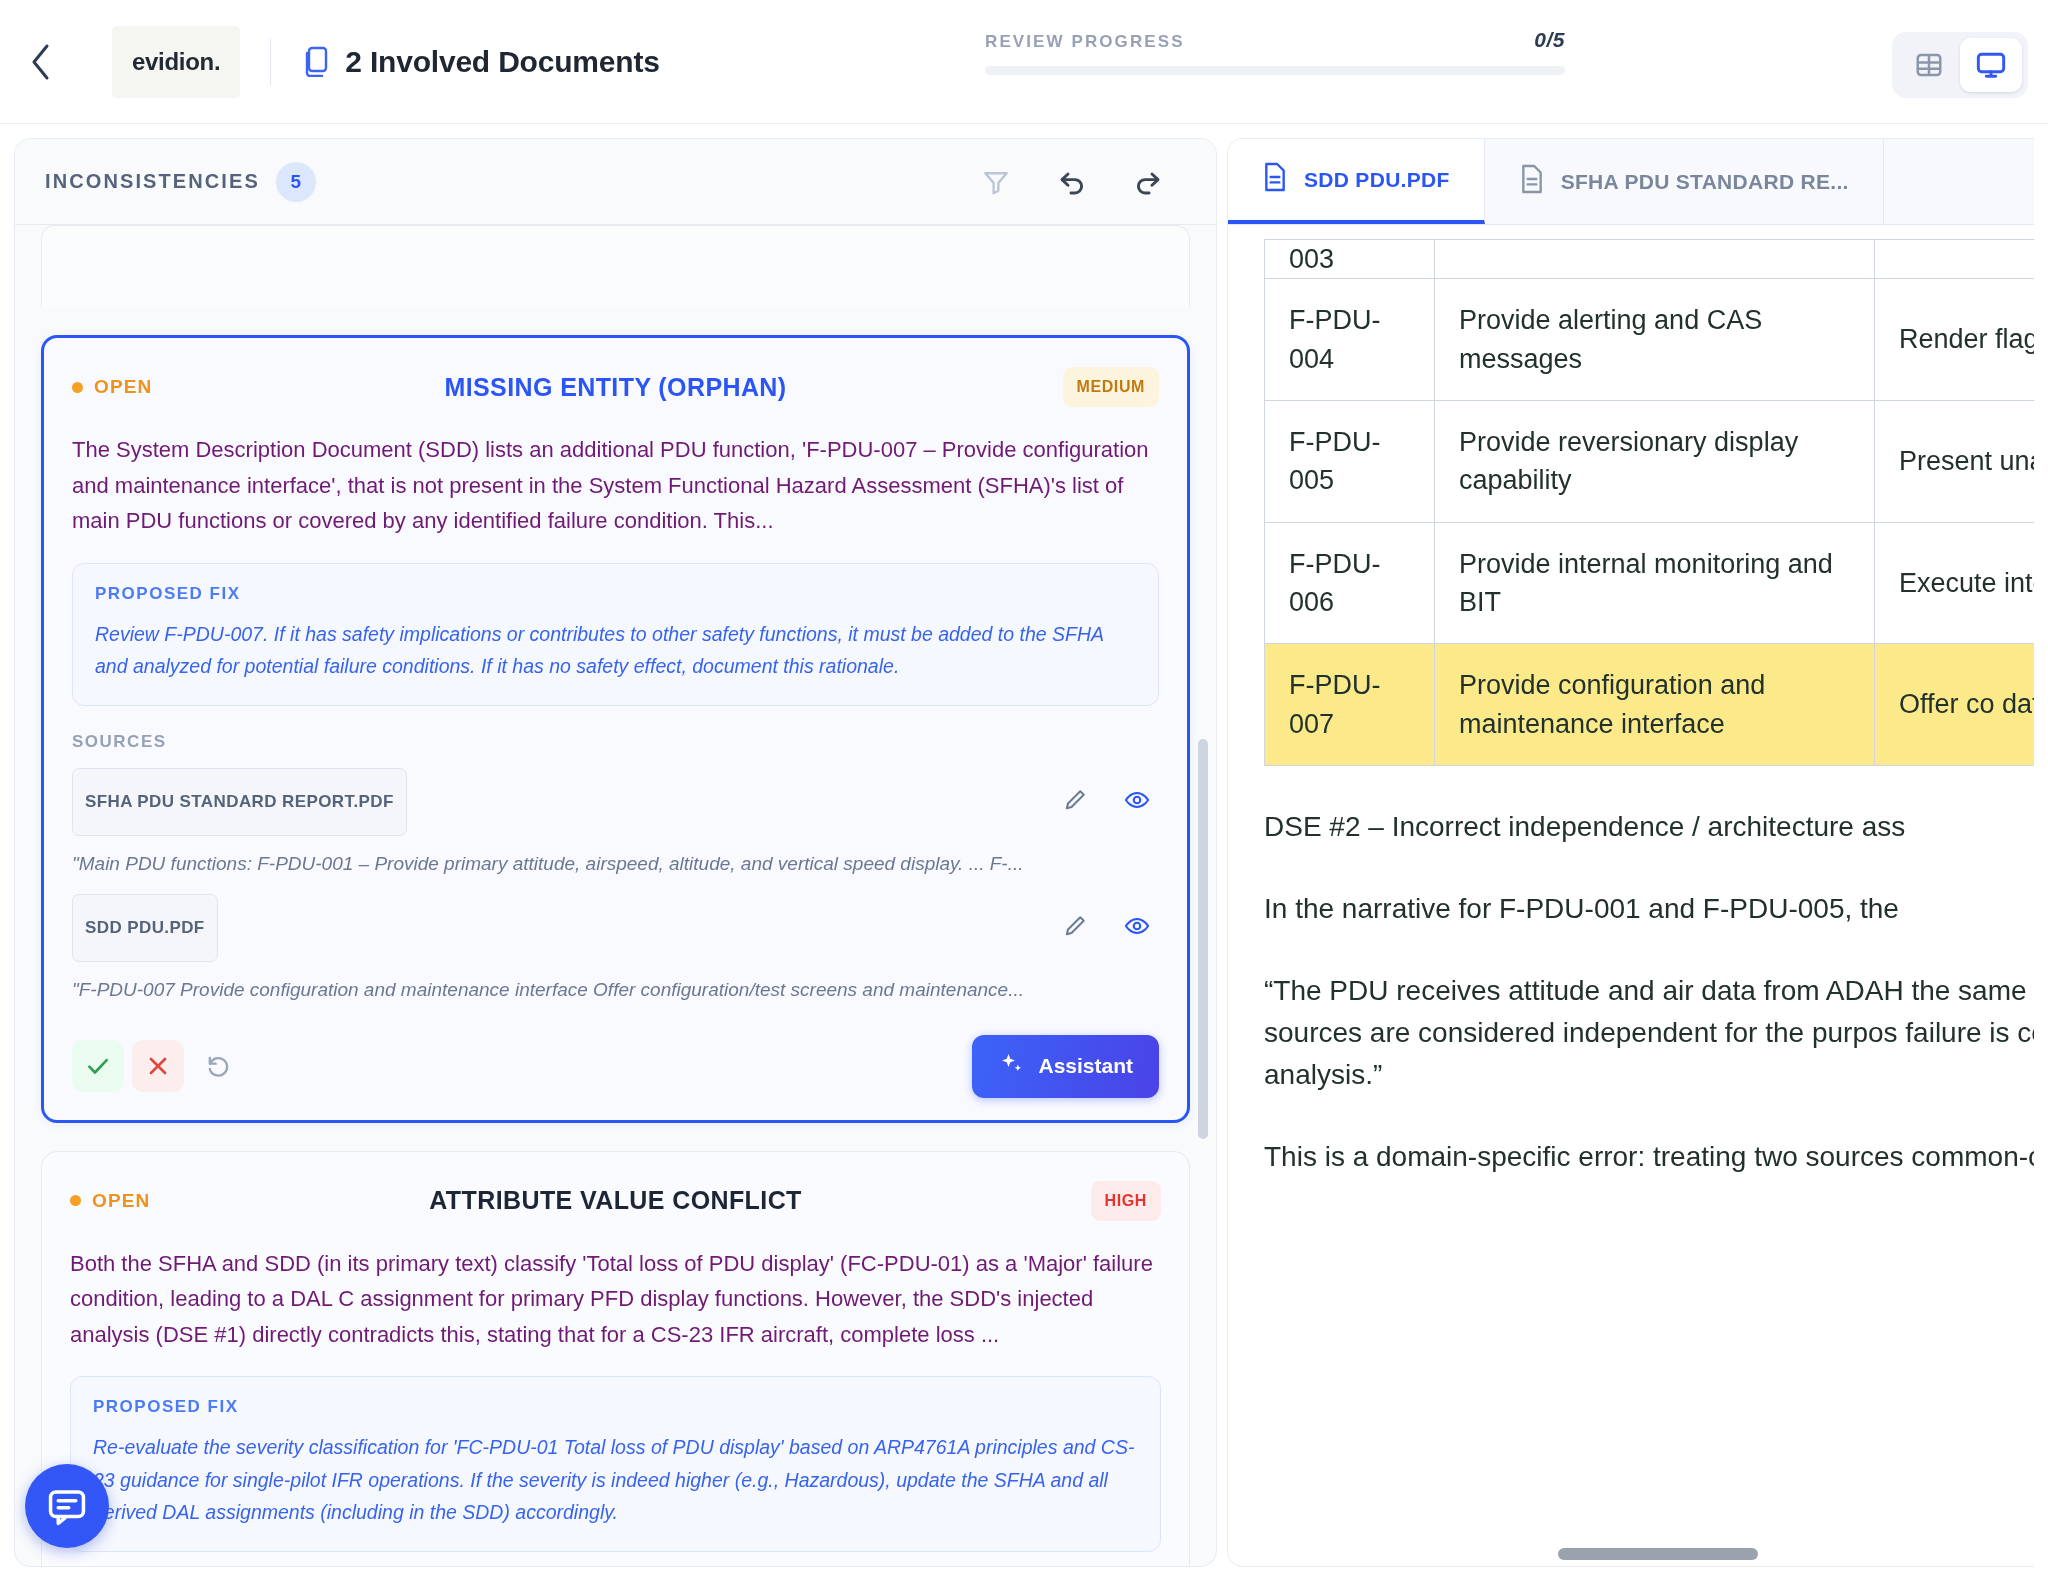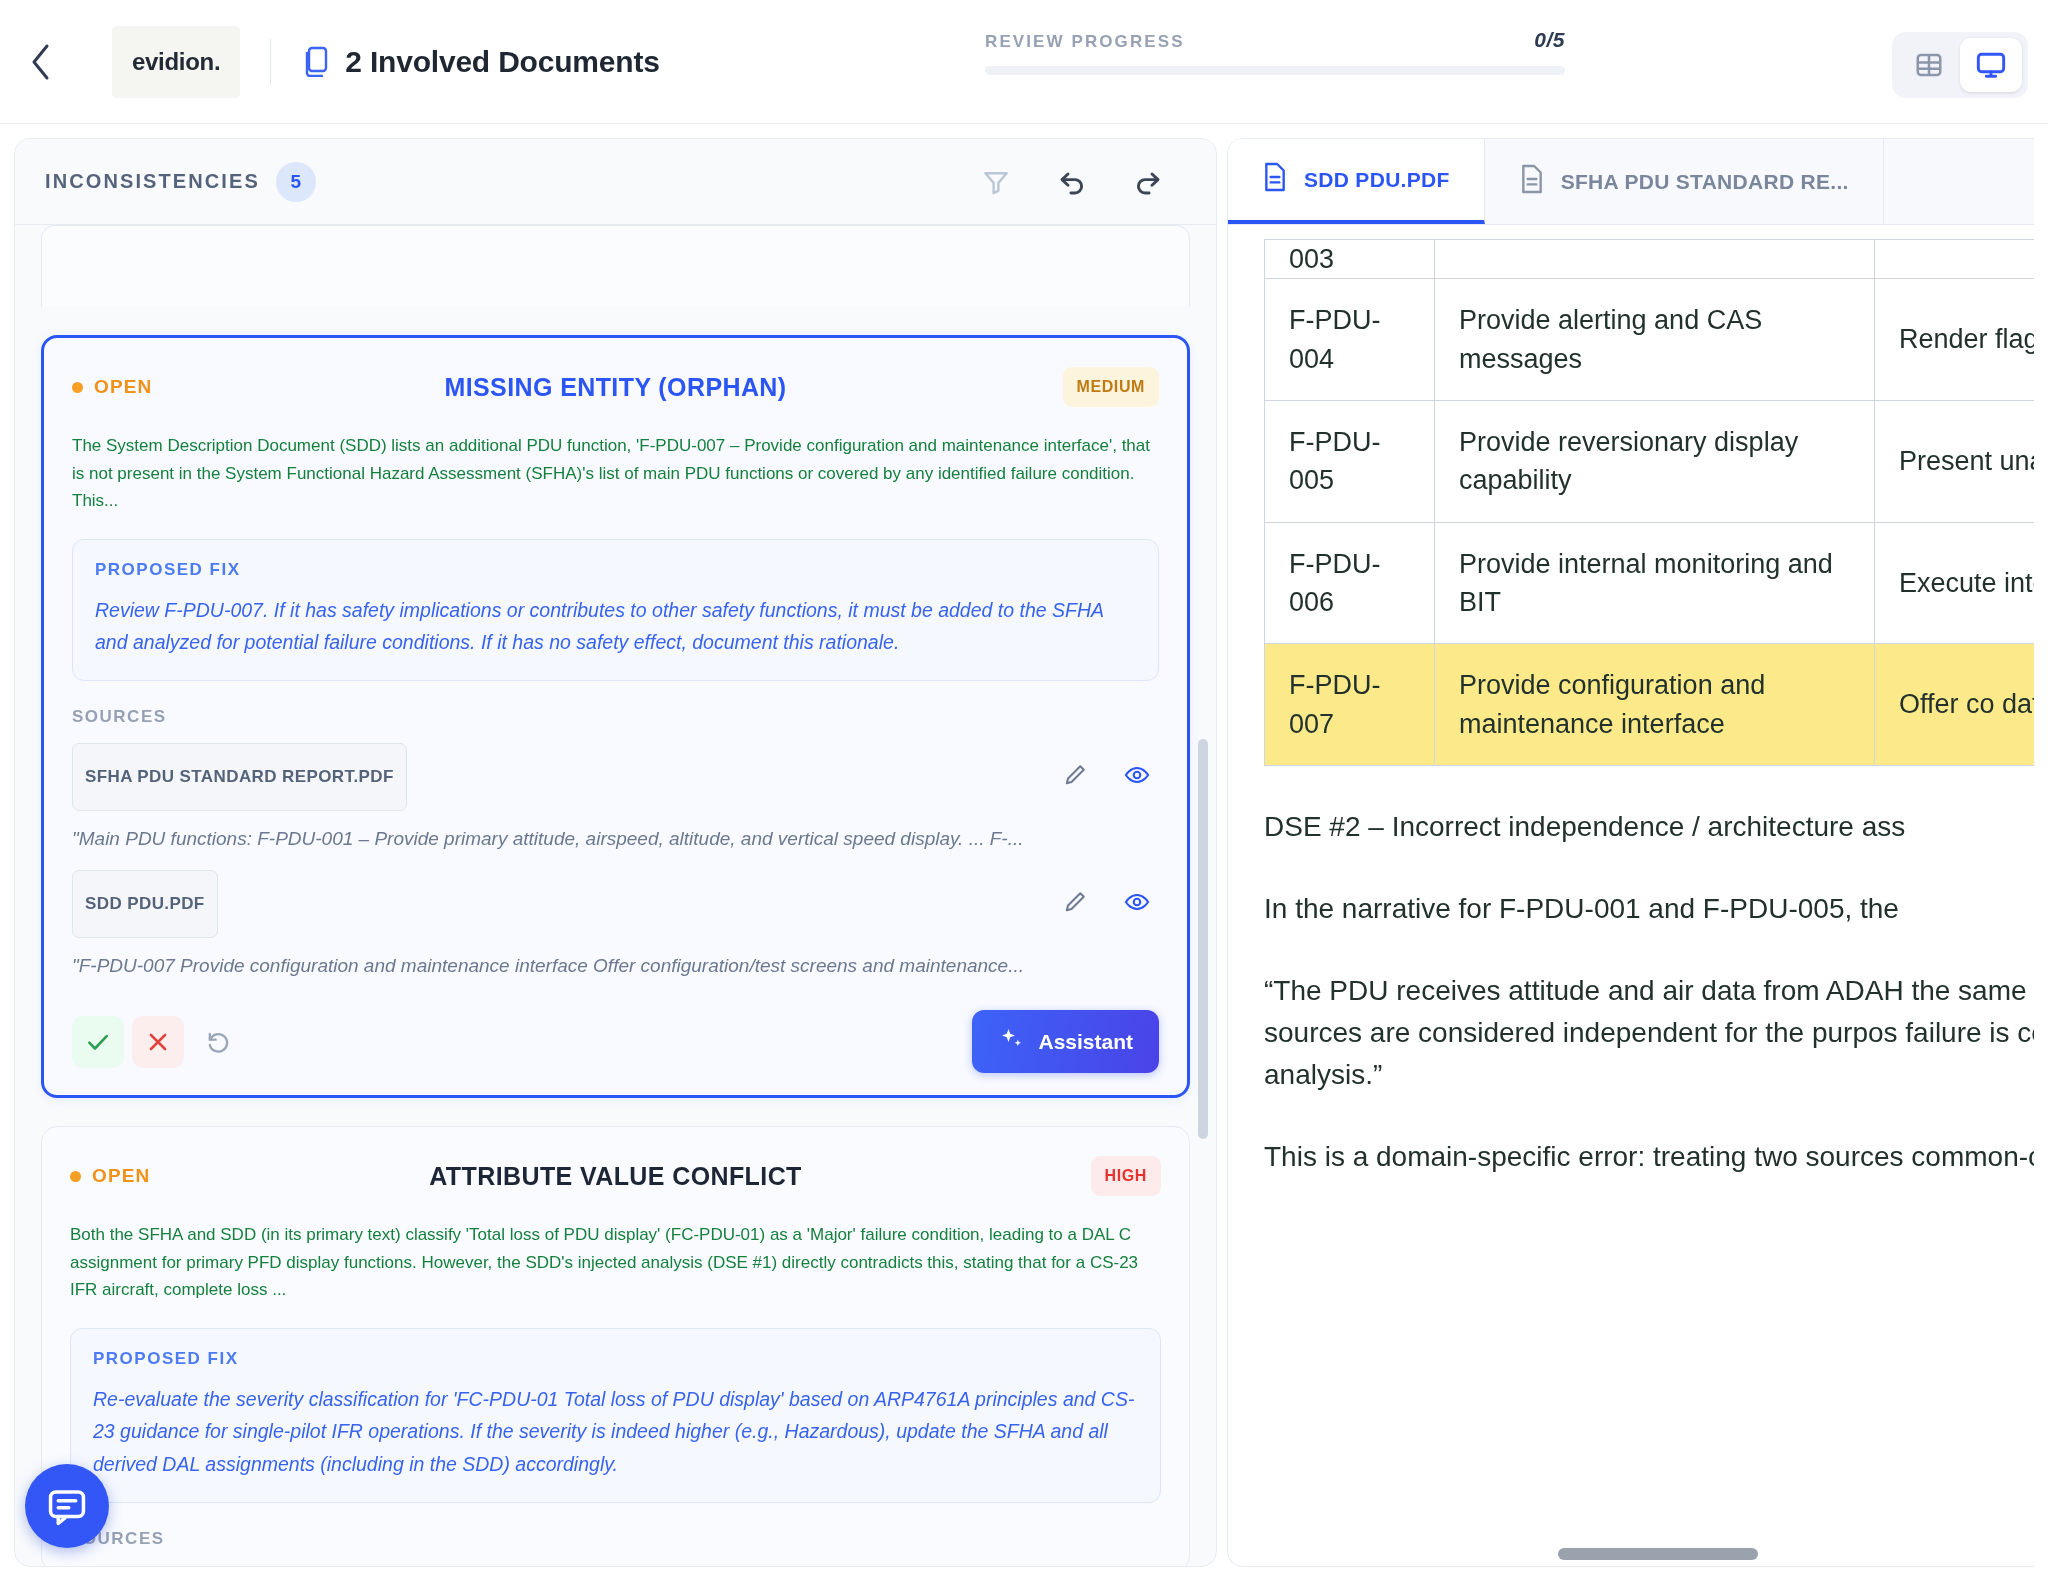--- a/index.html
+++ b/index.html
@@ -126,21 +126,21 @@
   .card-type.conflict { color:#1d2636; }
   .sev {
     margin-left:auto; font-size:16px; font-weight:700; letter-spacing:.6px;
     padding: 11px 14px; border-radius: 9px; z-index:2;
   }
   .sev.medium { background:#fdf4dd; color:#c07a12; }
   .sev.high { background:#fdeaea; color:#e5342f; }
 
   .card-desc {
     margin-top: 22px;
-    font-size: 17px; line-height: 1.62; color:#15803d;
+    font-size: 22px; line-height: 1.62; color:#701a75;
   }
   .fixbox {
     margin-top: 24px;
     border:1px solid #dde6f8;
     background:#f5f8ff;
     border-radius: 12px;
     padding: 20px 22px 22px 22px;
   }
   .fix-label { font-size:17px; font-weight:700; letter-spacing:1.5px; color:#4d7bf3; }
   .fix-text {

